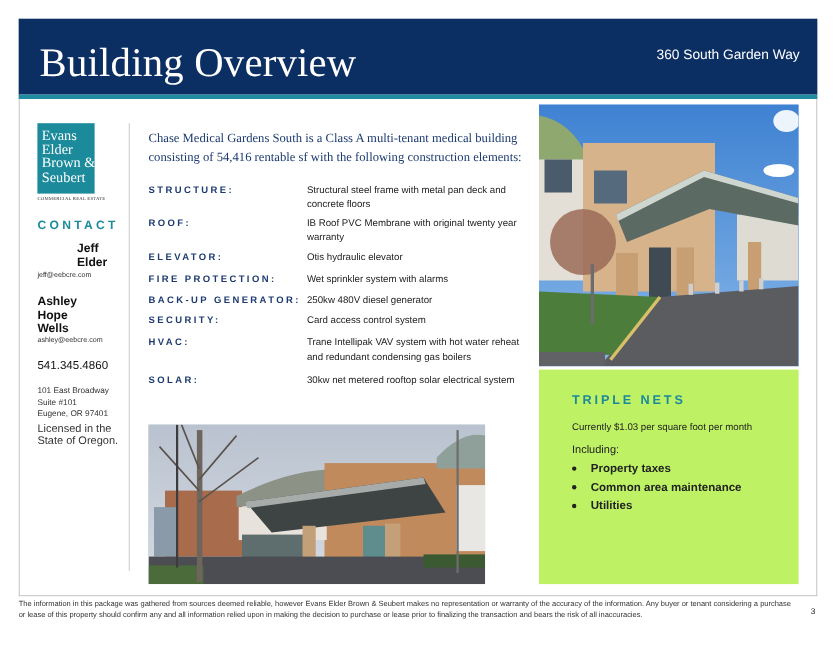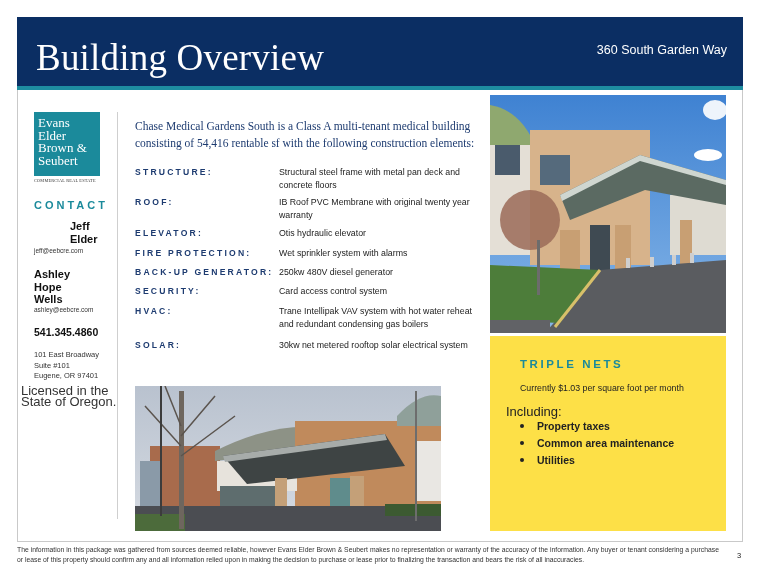--- a/index.html
+++ b/index.html
@@ -6,46 +6,46 @@
   body { width:761px; height:588px; background:#ffffff; position:relative; overflow:hidden; font-family:"Liberation Sans", sans-serif; }
 
   .page-frame { position:absolute; left:17px; top:17px; width:726px; height:525px; border:1px solid #c9c9c9; border-top:none; box-sizing:border-box; }
 
   .header { position:absolute; left:17px; top:17px; width:726px; height:69px; background:#0b2e63; }
   .header-stripe { position:absolute; left:17px; top:86px; width:726px; height:4px; background:#1e8da0; }
   .header-title { position:absolute; left:36px; top:36px; font-family:"Liberation Serif", serif; font-size:37px; color:#ffffff; letter-spacing:0.2px; white-space:nowrap; }
   .header-address { position:absolute; right:34px; top:43px; text-align:right; color:#ffffff; font-size:12.5px; line-height:15px; }
 
   
-  .logo { position:absolute; left:34px; top:112px; width:66px; height:64px; background:#1b8a9b; color:#ffffff; font-family:"Liberation Serif", serif; font-size:13px; line-height:12.5px; padding:5px 0 0 4px; box-sizing:border-box; }
+  .logo { position:absolute; left:34px; top:112px; width:52px; height:64px; background:#1b8a9b; color:#ffffff; font-family:"Liberation Serif", serif; font-size:13px; line-height:12.5px; padding:5px 0 0 4px; box-sizing:border-box; }
   .logo div { white-space:nowrap; }
   .logo-tag { position:absolute; left:34px; top:178px; font-family:"Liberation Serif", serif; font-size:4.3px; color:#333; letter-spacing:0.2px; white-space:nowrap; }
   .contact-heading { position:absolute; left:34px; top:199px; font-size:11px; font-weight:bold; color:#1b8a9b; letter-spacing:3px; }
   .contact-name { position:absolute; left:34px; font-size:11px; font-weight:bold; color:#111; line-height:12.5px; }
   .contact-email { position:absolute; left:34px; font-size:6.5px; color:#333; }
-  .contact-phone { position:absolute; left:34px; top:326px; font-size:10.5px; font-weight:bold; color:#111;text-align:center; }
+  .contact-phone { position:absolute; left:34px; top:326px; font-size:10.5px; font-weight:normal; color:#111;text-align:center; }
   .contact-address { position:absolute; left:34px; top:350px; font-size:7.5px; color:#333; line-height:10.5px; }
-  .contact-license { position:absolute; left:21px; top:386px; font-size:13px; color:#333; line-height:10.5px; }
+  .contact-license { position:absolute; left:34px; top:386px; font-size:10px; color:#333; line-height:10.5px; }
 
   .col-divider { position:absolute; left:117px; top:112px; width:1px; height:407px; background:#cfcfcf; }
 
   
   .intro { position:absolute; left:135px; top:118px; width:345px; font-family:"Liberation Serif", serif; font-size:11.5px; line-height:17px; color:#1d3b70; }
   .spec-row { position:absolute; left:135px; width:340px; }
   .spec-label { position:absolute; left:0; top:0; font-size:8.6px; font-weight:bold; color:#1d3b70; letter-spacing:2.2px; white-space:nowrap; }
   .spec-value { position:absolute; left:144px; top:-1px; width:198px; font-size:8.8px; line-height:13px; color:#222; }
 
   .photo-bottom { position:absolute; left:135px; top:386px; width:306px; height:145px; overflow:hidden; background:#a7b2c0; }
   .photo-right { position:absolute; left:490px; top:95px; width:236px; height:238px; overflow:hidden; background:#4b90d9; }
 
   
-  .nets { position:absolute; left:490px; top:336px; width:236px; height:195px; background:#fde047; }
+  .nets { position:absolute; left:490px; top:336px; width:236px; height:195px; background:#bef264; }
   .nets-heading { position:absolute; left:30px; top:22px; font-size:11.5px; font-weight:bold; color:#1b8a9b; letter-spacing:2.6px; white-space:nowrap; }
   .nets-rate { position:absolute; left:30px; top:47px; font-size:8.8px; color:#222; white-space:nowrap; }
-  .nets-including { position:absolute; left:16px; top:68px; font-size:13px; color:#222;text-align:center; }
+  .nets-including { position:absolute; left:30px; top:68px; font-size:10px; color:#222;text-align:center; }
   .nets-list { position:absolute; left:30px; top:82px; margin:0; padding:0; list-style:none;font-weight:bold; }
   .nets-list li { position:relative; padding-left:17px; font-size:10.5px; line-height:17px; color:#222; white-space:nowrap; }
   .nets-list li .bullet { position:absolute; left:0; top:6px; width:4px; height:4px; border-radius:50%; background:#222; }
 
   .footer-text { position:absolute; left:17px; top:545px; width:702px; font-size:6.8px; line-height:9.5px; color:#333; text-align:justify; }
   .page-number { position:absolute; left:737px; top:551px; font-size:7.5px; color:#222; }
 </style>
 </head>
 <body>
 

